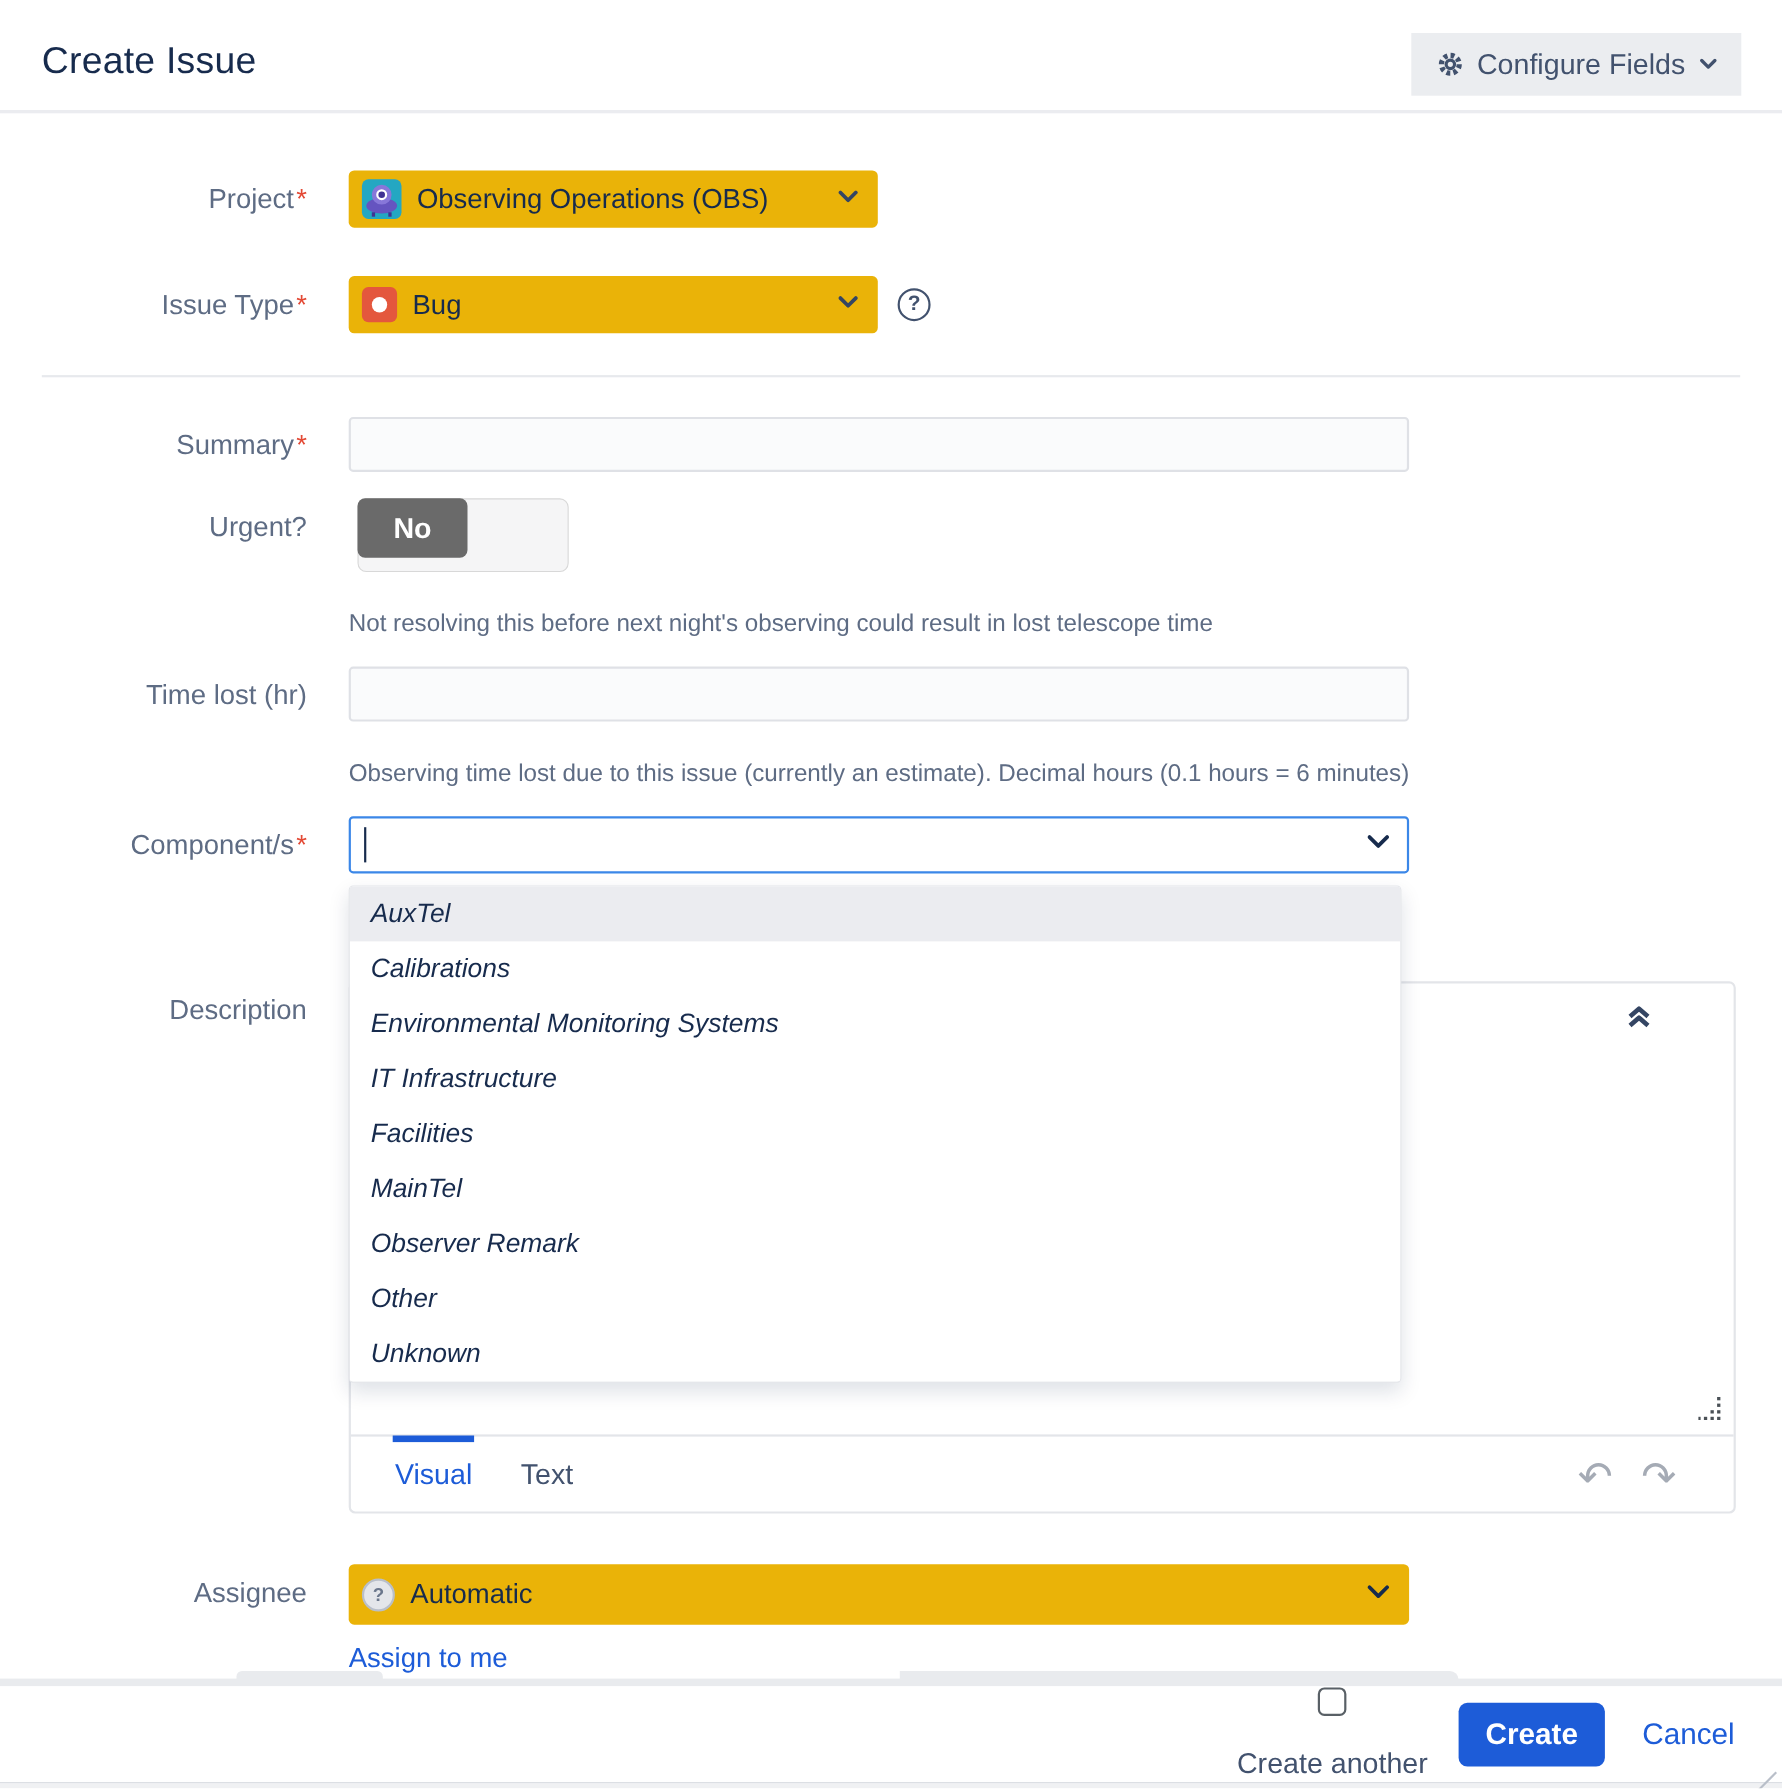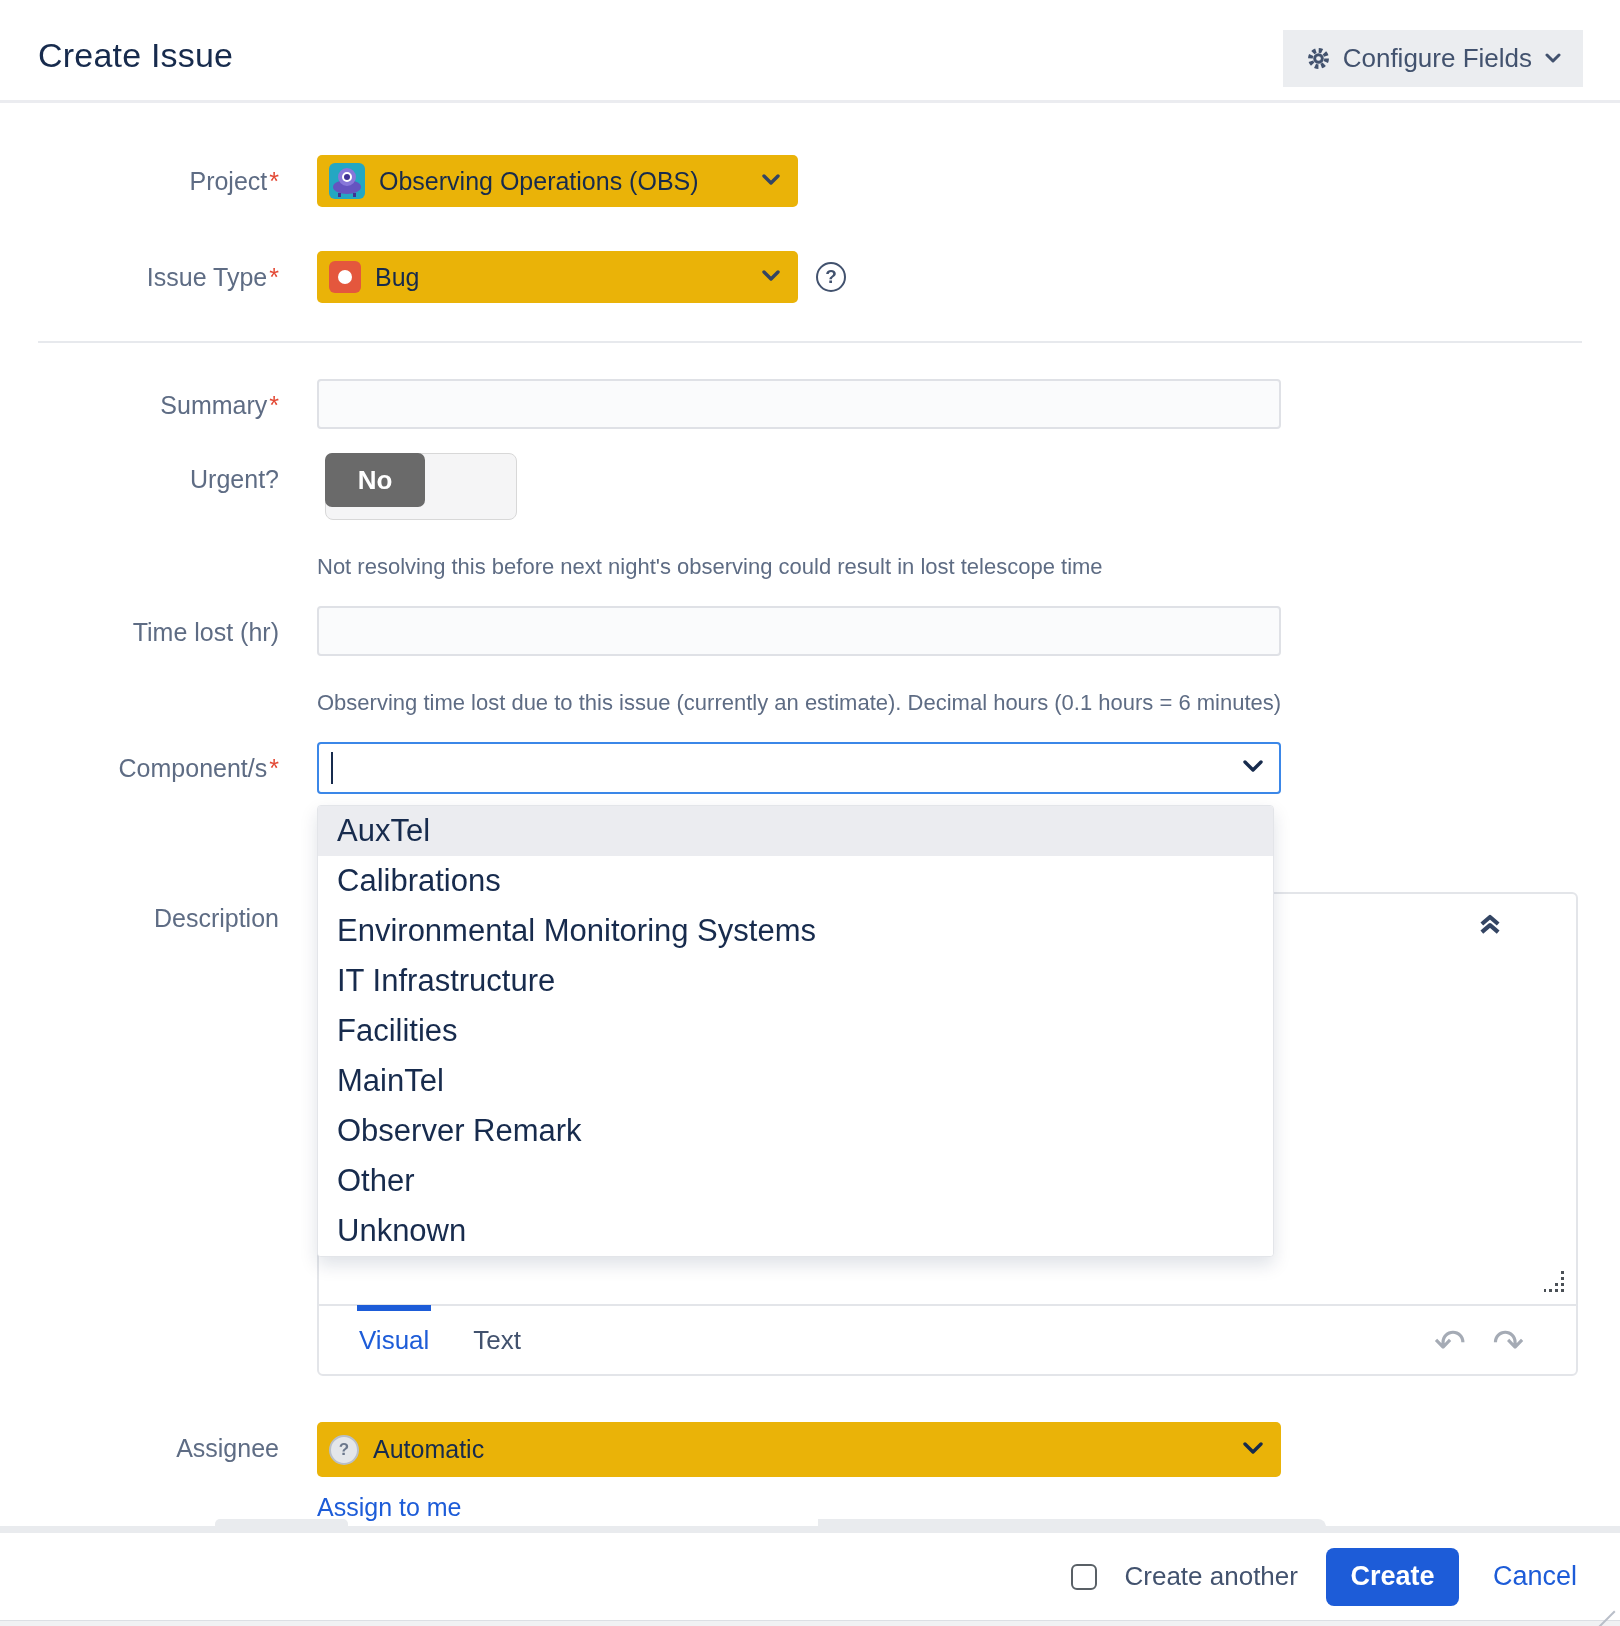--- a/index.html
+++ b/index.html
@@ -56,21 +56,21 @@
 
   .helper { font-size:22px; color:#5e6c84; margin-top:34px; }
 
   
   .combo-wrap { position:relative; }
   .combobox { width:964px; height:52px; background:#fff; border:2px solid #3b87e8; border-radius:4px; display:flex; align-items:center; padding:0 16px 0 12px; }
   .cursor-bar { width:2px; height:32px; background:#172b4d; }
   .combobox .flex { flex:1; }
   .dropdown-menu { position:absolute; z-index:30; top:63px; left:0; width:957px; background:#fff;
       border:1px solid #e3e5e9; border-radius:4px; box-shadow:0 8px 18px rgba(9,30,66,.13); overflow:hidden; }
-  .menu-item { height:50px; display:flex; align-items:center; padding-left:19px; font-size:31px; color:#172b4d; cursor:pointer; background:#fff; }
+  .menu-item { height:50px; display:flex; align-items:center; padding-left:19px; font-size:24px; color:#172b4d; cursor:pointer; background:#fff;font-style:italic; }
   .menu-item.highlighted { background:#ebecf0; }
 
   
   .desc-row { margin-top:98px; }
   .desc-box { position:relative; width:1261px; height:484px; border:2px solid #e3e5e9; border-radius:6px; background:#fff; }
   .desc-editor { position:absolute; left:0; top:0; right:0; height:410px; }
   .collapse-icon { position:absolute; top:16px; right:72px; cursor:pointer; }
   .resize-grip { position:absolute; right:10px; bottom:78px; cursor:nwse-resize; }
   .desc-tabbar { position:absolute; left:0; right:0; bottom:0; height:70px; border-top:2px solid #e3e5e9; display:flex; align-items:center; }
   .tab { position:relative; height:70px; display:flex; align-items:center; font-size:26px; color:#42526e; cursor:pointer; padding:0 2px; }
@@ -85,21 +85,21 @@
   .assignee-picker { height:55px; }
   .assignee-avatar { width:30px; height:30px; border-radius:50%; background:#e4e6ea; border:2px solid #b9bfc9; color:#6b778c;
       display:flex; align-items:center; justify-content:center; font-size:17px; font-weight:bold; flex:0 0 30px; }
   .assign-link { display:inline-block; margin-left:317px; margin-top:16px; font-size:25px; color:#1d5cd8; text-decoration:none; cursor:pointer; }
 
   
   .cutoff-bump { position:absolute; left:215px; bottom:99px; width:133px; height:8px; background:#e9ebee; border-radius:5px 5px 0 0; }
   .cutoff-block { position:absolute; left:818px; bottom:99px; width:508px; height:8px; background:#e9ebee; border-radius:0 8px 0 0; }
   .footer-strip { position:absolute; left:0; bottom:93px; width:100%; height:7px; background:#e9ebee; }
   .footer { position:absolute; left:0; bottom:6px; width:100%; height:87px; background:#fff; display:flex; align-items:center; justify-content:flex-end; padding-right:43px; }
-  .create-another { display:flex; align-items:center; gap:28px; cursor:pointer; }
+  .create-another { display:flex; align-items:center; gap:28px; cursor:pointer;flex-direction:column; }
   .checkbox { width:26px; height:26px; border:2.5px solid #596066; border-radius:6px; background:#fff; }
   .create-another-label { font-size:26px; color:#42526e; }
   .create-btn { margin-left:28px; width:133px; height:58px; background:#1d5cd8; color:#fff; border:none; border-radius:8px;
       font-size:27px; font-weight:bold; font-family:inherit; cursor:pointer; }
   .cancel-link { margin-left:34px; font-size:27px; color:#1d5cd8; text-decoration:none; cursor:pointer; }
   .bottom-band { position:absolute; left:0; bottom:0; width:100%; height:6px; background:#f0f1f3; border-top:1px solid #dcdfe4; }
   .corner-grip { position:absolute; right:2px; bottom:2px; width:20px; height:20px; }
   .corner-grip::before { content:""; position:absolute; right:0; bottom:4px; width:22px; height:2px; background:#b9bfc9; transform:rotate(-45deg); }
 </style>
 </head>

